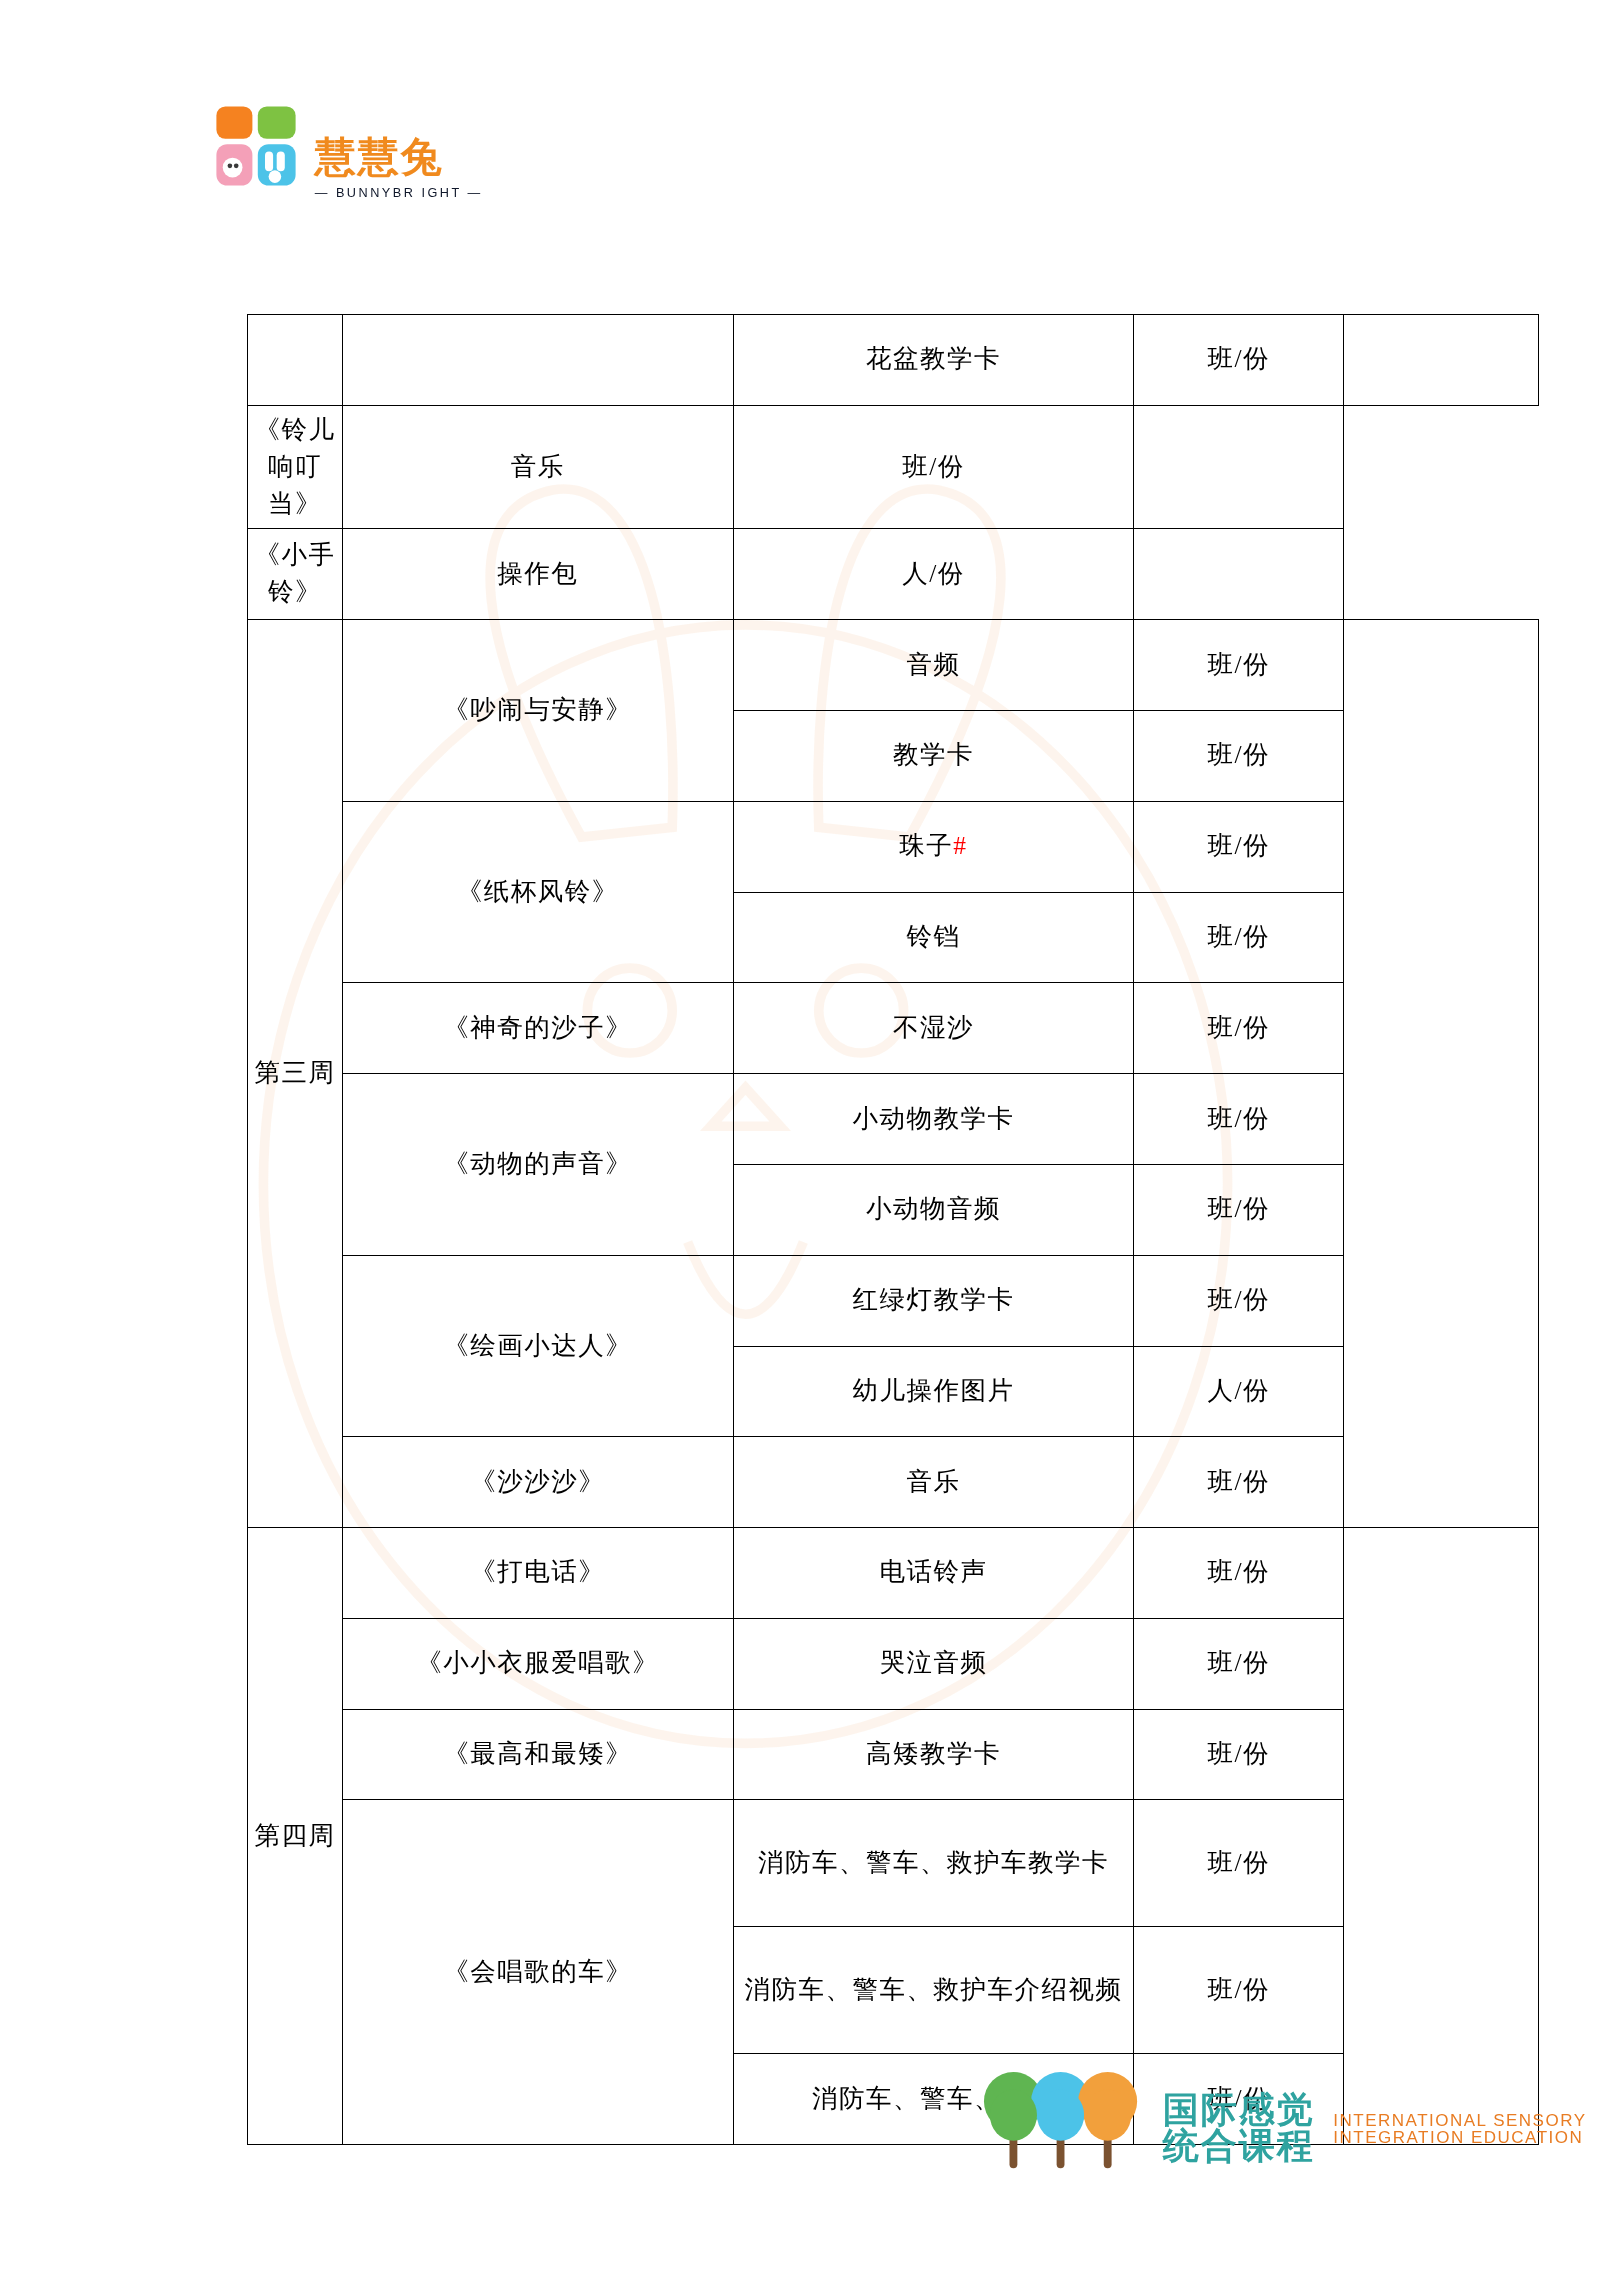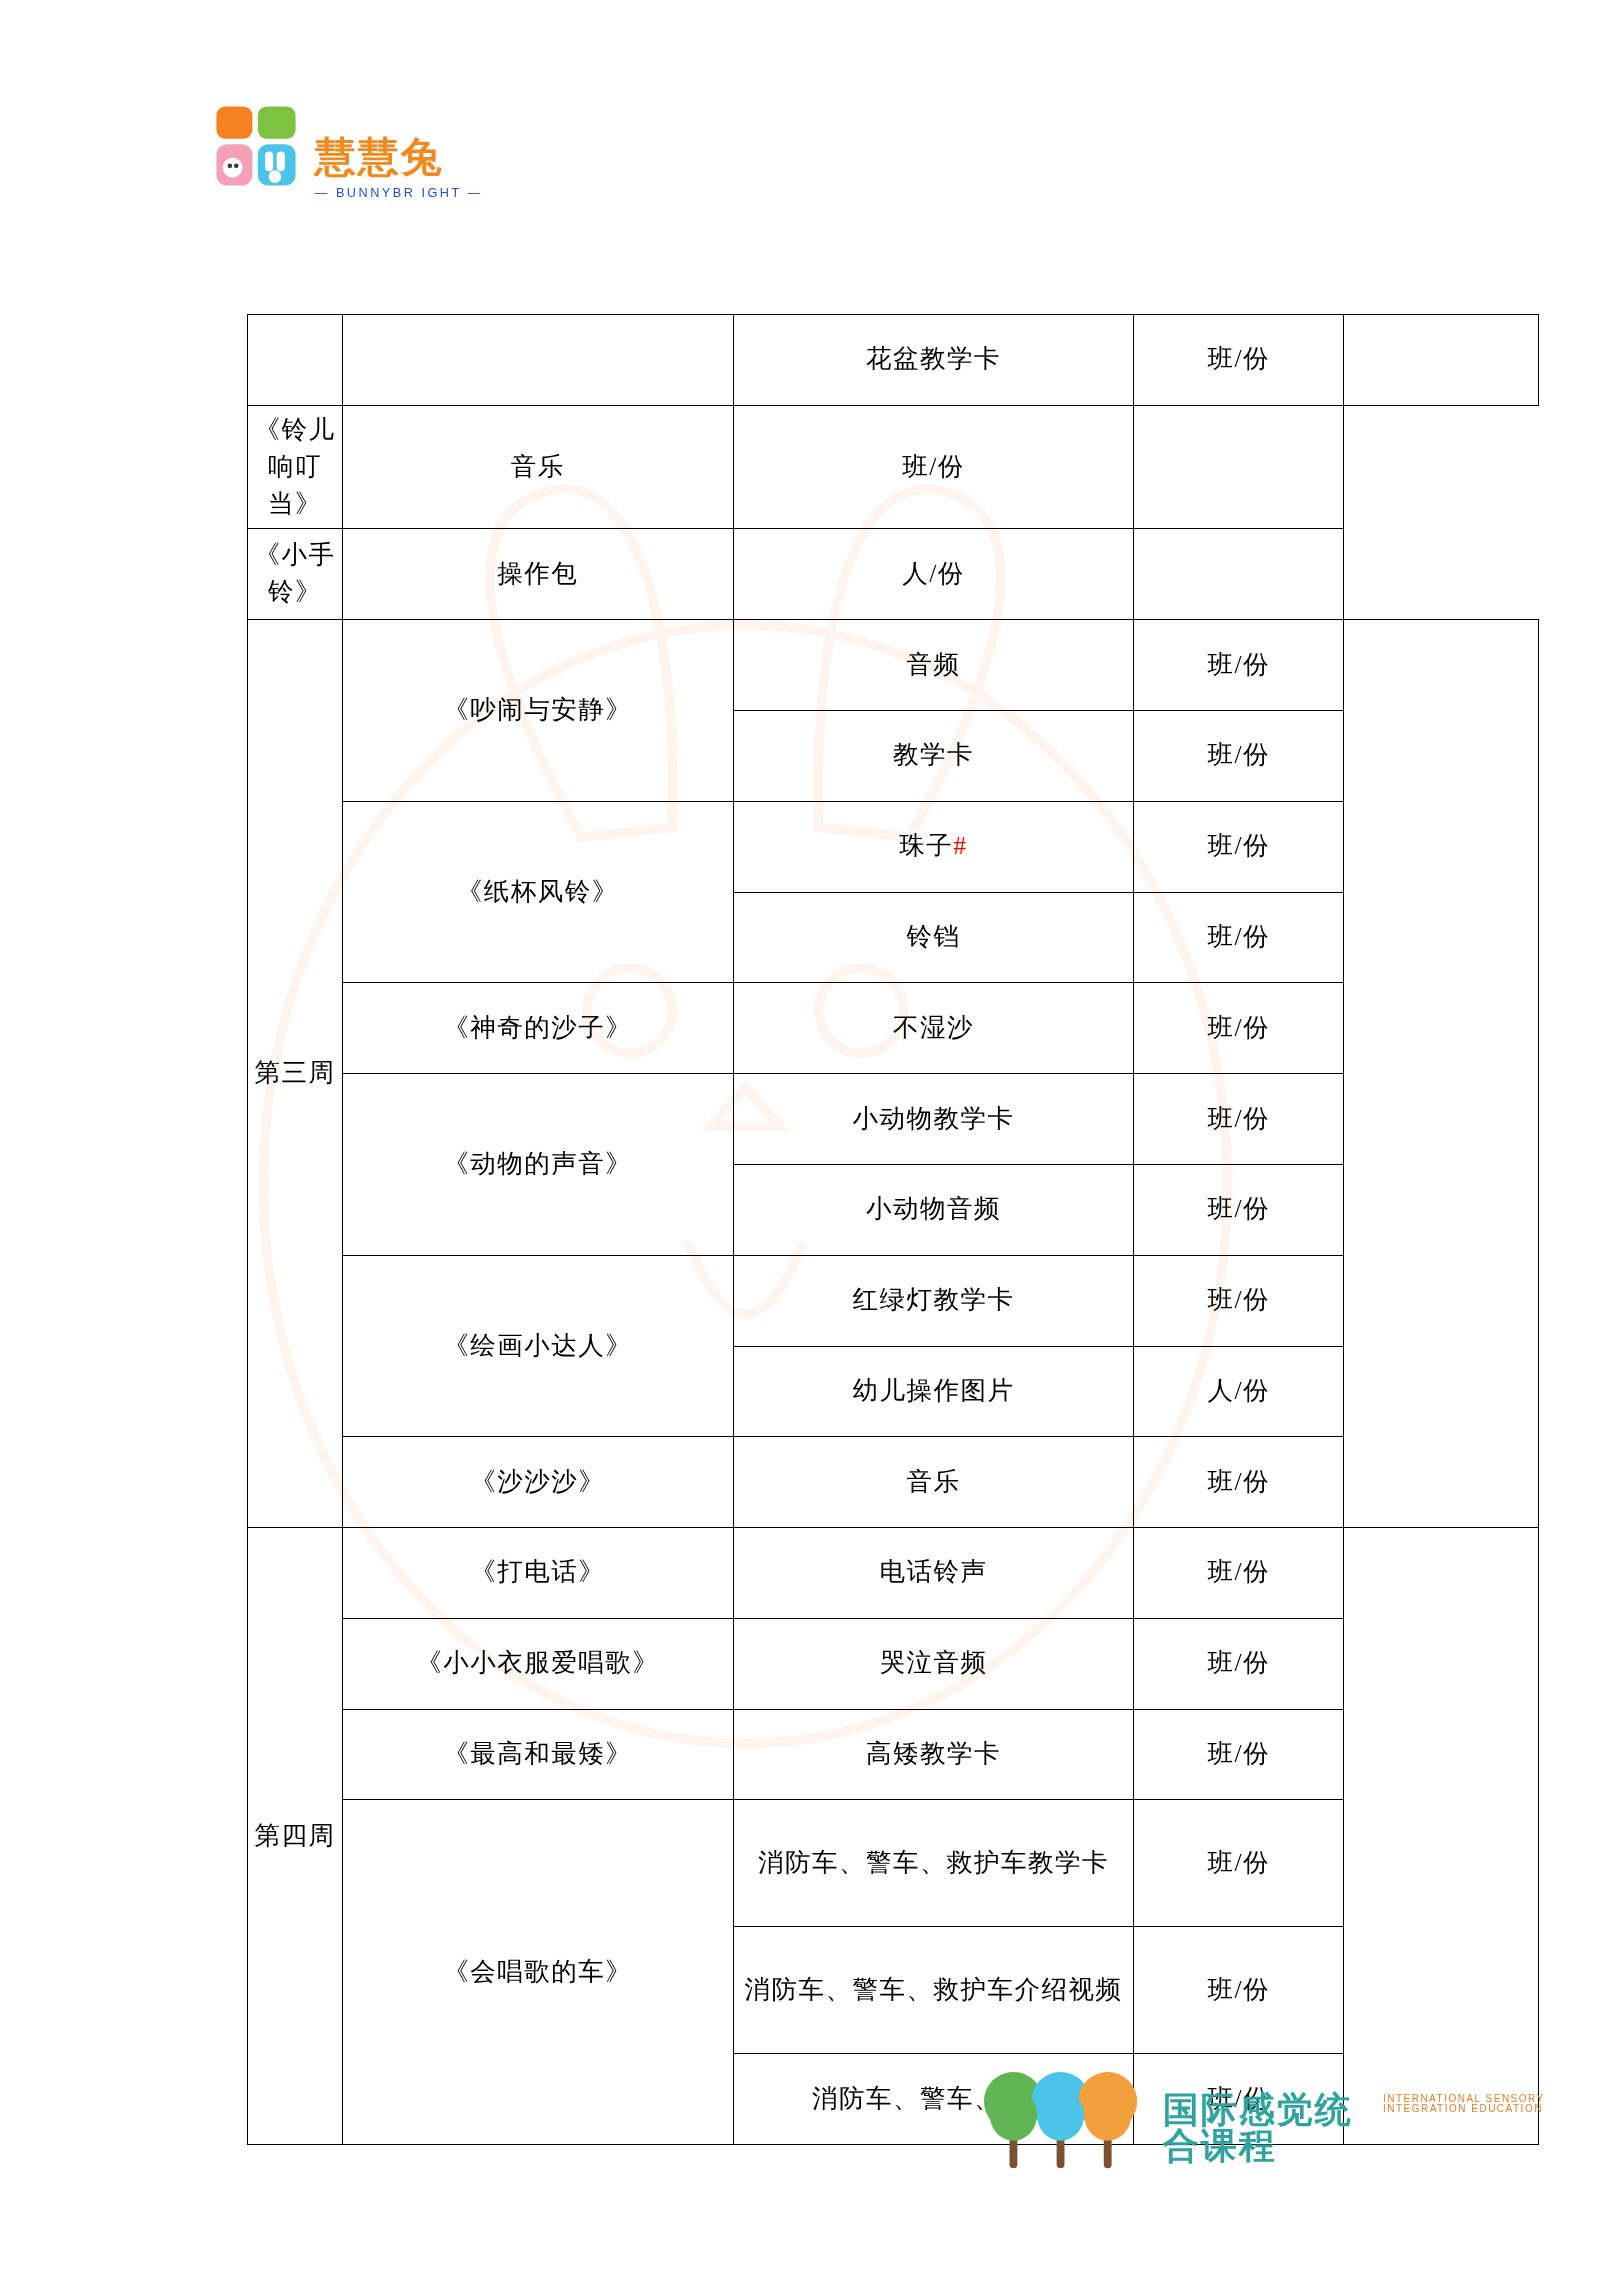--- a/index.html
+++ b/index.html
@@ -53,21 +53,21 @@
     font-family: "DejaVu Sans", sans-serif;
     font-weight: bold;
     font-size: 41px;
     color: #f08a1e;
     letter-spacing: 2px;
     margin-top: 44px;
   }
   .logo-en {
     font-family: "Liberation Sans", sans-serif;
     font-size: 12.7px;
-    color: #1d4ed8;
+    color: #0f172a;
     letter-spacing: 2.5px;
     margin-top: 8.8px;
   }
 
   
   table.sheet {
     position: absolute;
     left: 247px;
     top: 314px;
     width: 1125px;
@@ -133,24 +133,24 @@
   }
   .footer-cn {
     font-family: "DejaVu Sans", sans-serif;
     font-weight: bold;
     font-size: 36px;
     color: #2fa3a0;
     letter-spacing: 2px;
   }
   .footer-en {
     font-family: "Liberation Sans", sans-serif;
-    font-size: 10px;
+    font-size: 17px;
     color: #e87c23;
     letter-spacing: 1.5px;
-    margin-top: 2px;
+    margin-top: 20px;
   }
 </style>
 </head>
 <body>
 
 <svg class="watermark" viewBox="0 0 600 700" xmlns="http://www.w3.org/2000/svg">
   <g fill="none" stroke="#f0b07a" stroke-width="5">
     <ellipse cx="300" cy="390" rx="250" ry="290"></ellipse>
     <path d="M215 210 C160 110 150 40 200 30 C250 22 265 120 262 205 Z"></path>
     <path d="M385 210 C440 110 450 40 400 30 C350 22 335 120 338 205 Z"></path>

